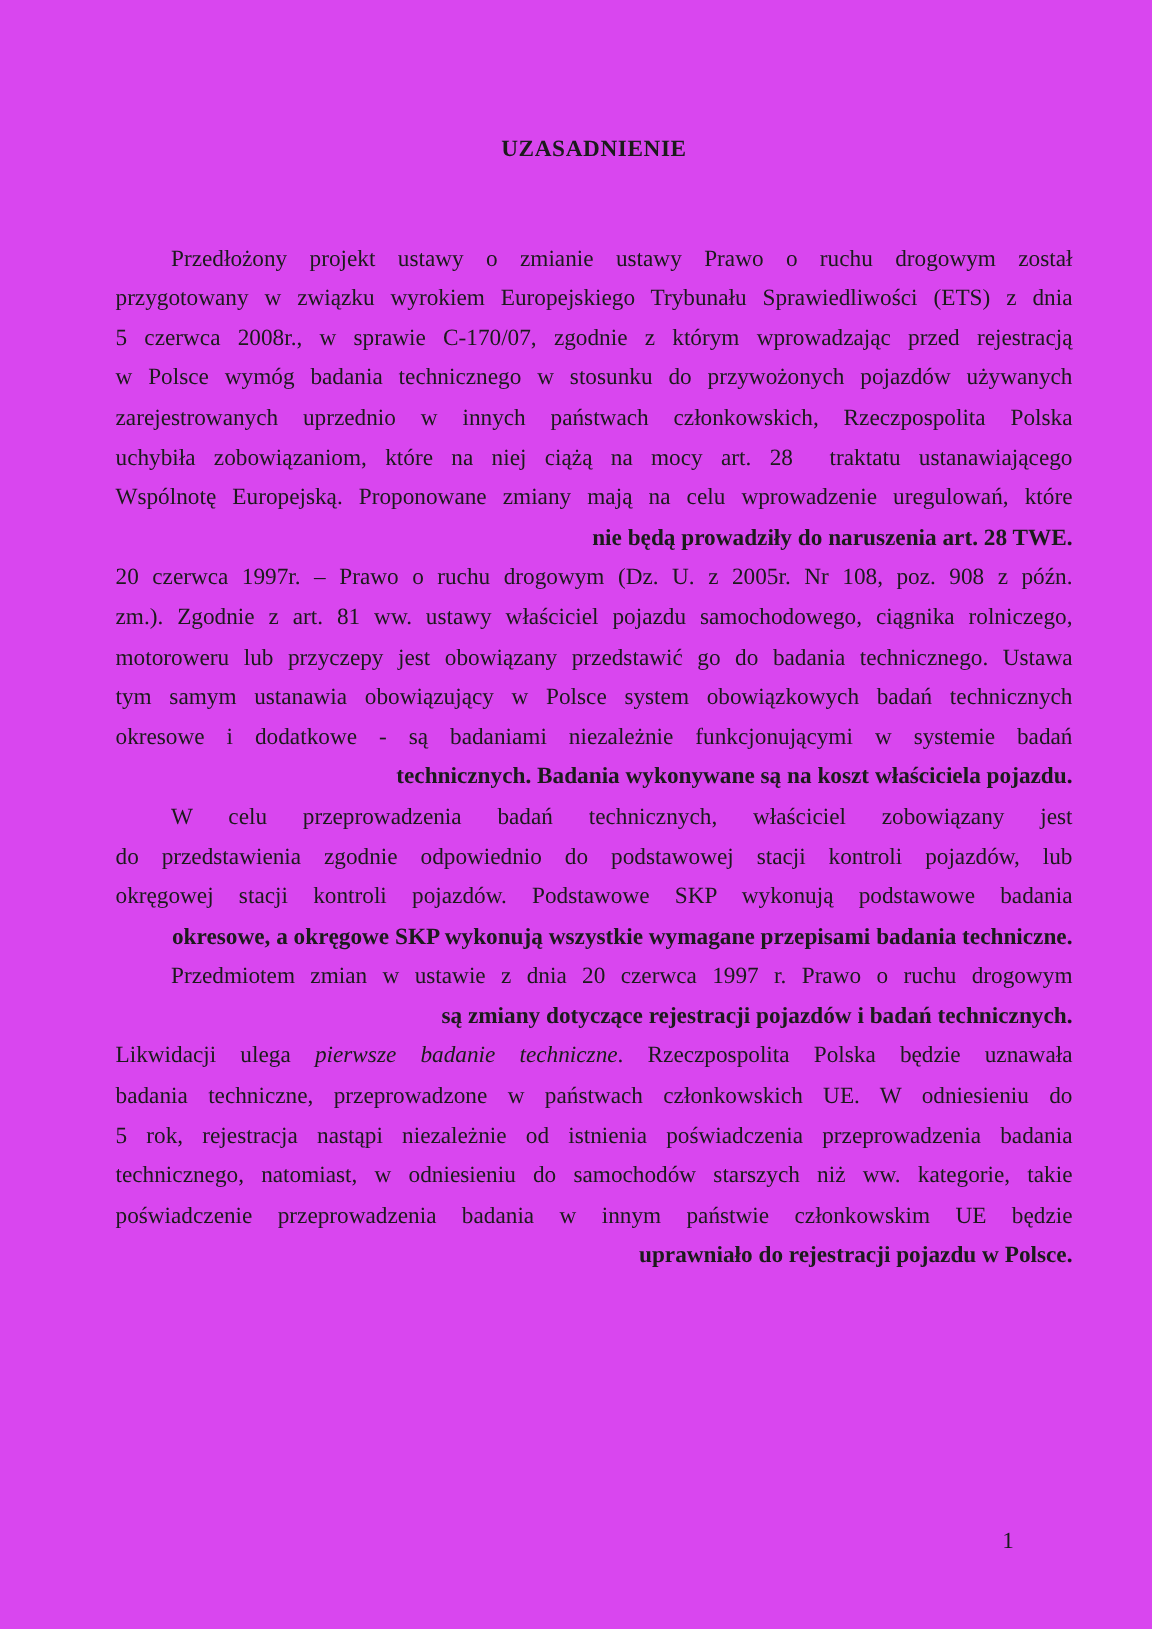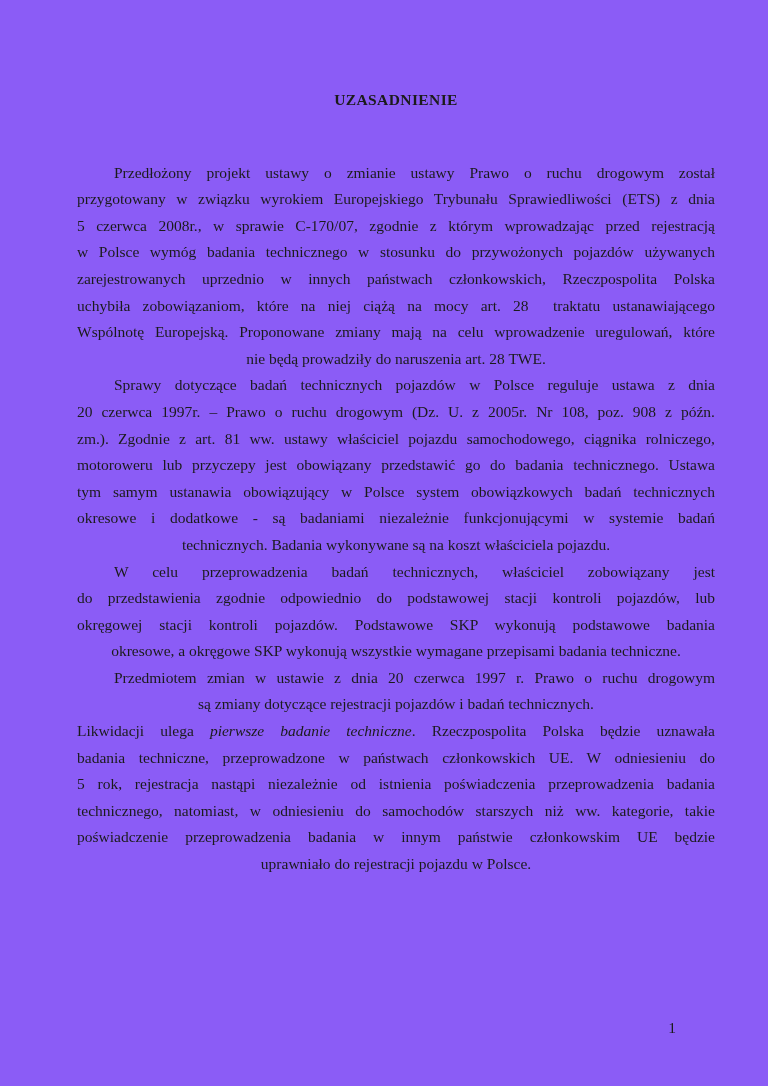--- a/index.html
+++ b/index.html
@@ -4,21 +4,21 @@
 <style>
   html, body {
     margin: 0;
     padding: 0;
     background: #ffffff;
   }
   .page {
     position: relative;
     width: 768px;
     height: 1086px;
-    background: #8b5cf6;
+    background: #d946ef;
     font-family: "Liberation Serif", serif;
     color: #1b1b1b;
     overflow: hidden;
   }
   .content {
     position: absolute;
     left: 77px;
     top: 87px;
     width: 638px;
     font-size: 15.5px;
@@ -30,22 +30,23 @@
     letter-spacing: 0.4px;
     margin-bottom: 46px;
   }
   .para { margin: 0; }
   .line {
     text-align: justify;
     text-align-last: justify;
     white-space: normal;
   }
   .line.end {
-    text-align: center;
+    text-align: right;
     text-align-last: auto;
+    font-weight: bold;
   }
   .line.ind {
     text-indent: 37px;
     font-family: Liberation Serif, serif;
   }
   .it { font-style: italic; }
   .pagenum {
     position: absolute;
     left: 660px;
     top: 1015px;
@@ -70,21 +71,20 @@
       <div class="line">przygotowany w związku wyrokiem Europejskiego Trybunału Sprawiedliwości (ETS) z dnia</div>
       <div class="line">5 czerwca 2008r., w sprawie C-170/07, zgodnie z którym wprowadzając przed rejestracją</div>
       <div class="line">w Polsce wymóg badania technicznego w stosunku do przywożonych pojazdów używanych</div>
       <div class="line">zarejestrowanych uprzednio w innych państwach członkowskich, Rzeczpospolita Polska</div>
       <div class="line">uchybiła zobowiązaniom, które na niej ciążą na mocy art. 28&nbsp; traktatu ustanawiającego</div>
       <div class="line">Wspólnotę Europejską. Proponowane zmiany mają na celu wprowadzenie uregulowań, które</div>
       <div class="line end">nie będą prowadziły do naruszenia art. 28 TWE.</div>
     </div>
 
     <div class="para">
-      <div class="line ind">Sprawy dotyczące badań technicznych pojazdów w Polsce reguluje ustawa z dnia</div>
       <div class="line">20 czerwca 1997r. – Prawo o ruchu drogowym (Dz. U. z 2005r. Nr 108, poz. 908 z późn.</div>
       <div class="line">zm.). Zgodnie z art. 81 ww. ustawy właściciel pojazdu samochodowego, ciągnika rolniczego,</div>
       <div class="line">motoroweru lub przyczepy jest obowiązany przedstawić go do badania technicznego. Ustawa</div>
       <div class="line">tym samym ustanawia obowiązujący w Polsce system obowiązkowych badań technicznych</div>
       <div class="line">okresowe i dodatkowe - są badaniami niezależnie funkcjonującymi w systemie badań</div>
       <div class="line end">technicznych. Badania wykonywane są na koszt właściciela pojazdu.</div>
     </div>
 
     <div class="para">
       <div class="line ind">W celu przeprowadzenia badań technicznych, właściciel zobowiązany jest</div>

